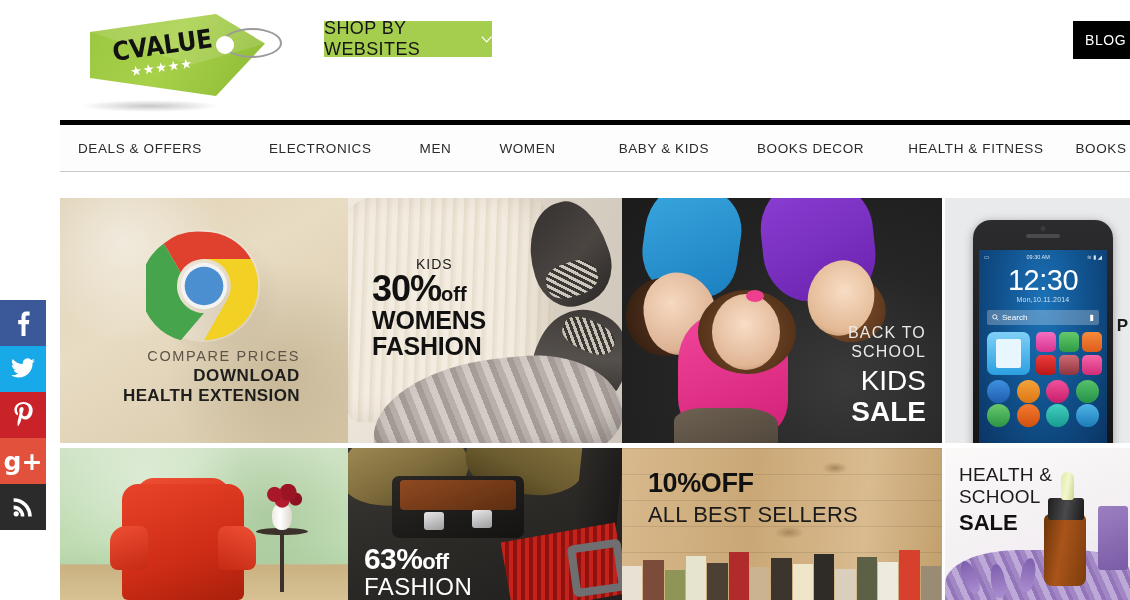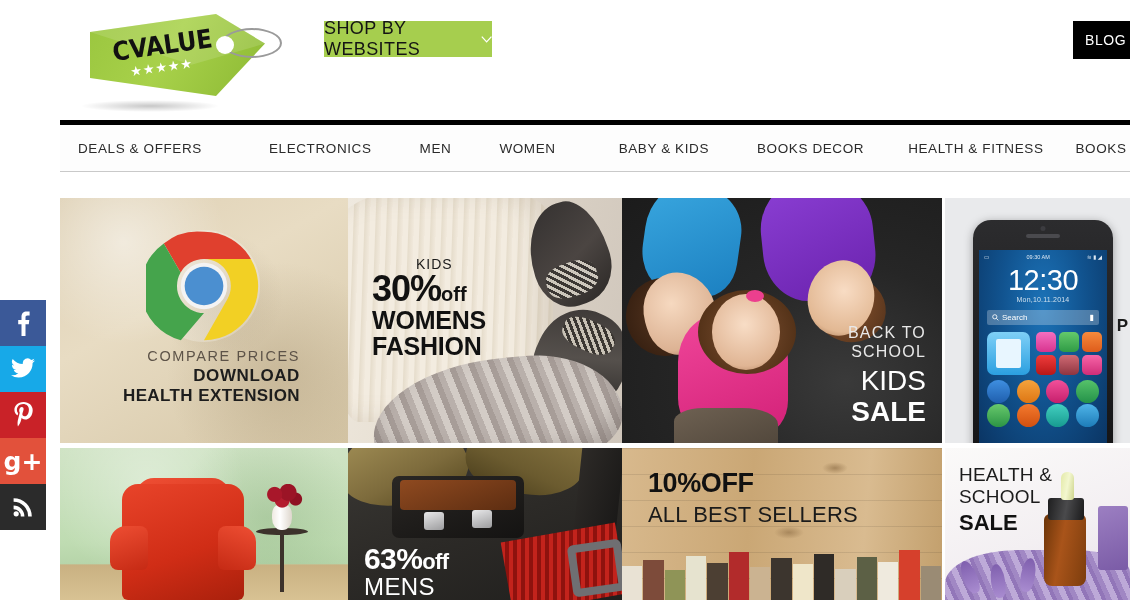--- a/index.html
+++ b/index.html
@@ -531,21 +531,20 @@
       <div class="shoe-top-r"></div>
       <div class="belt-strap"></div>
       <div class="belt-red"></div>
       <div class="belt-buckle"></div>
       <div class="cuff-box"></div>
       <div class="cuff-lid"></div>
       <div class="cuff-a"></div>
       <div class="cuff-b"></div>
       <div class="cap cap6">
         <div class="pct"><span>63%</span><small>off</small></div>
-        <div class="l2">MENS</div>
         <div class="l3">FASHION</div>
       </div>
     </div>
 
     <div class="tile t7">
       <div class="wood-knot"></div>
       <div class="wood-knot2"></div>
       <div class="books">
         <div class="bk" style="height:34px;background:#e9e2d4;"></div>
         <div class="bk" style="height:40px;background:#7d4b3a;"></div>

